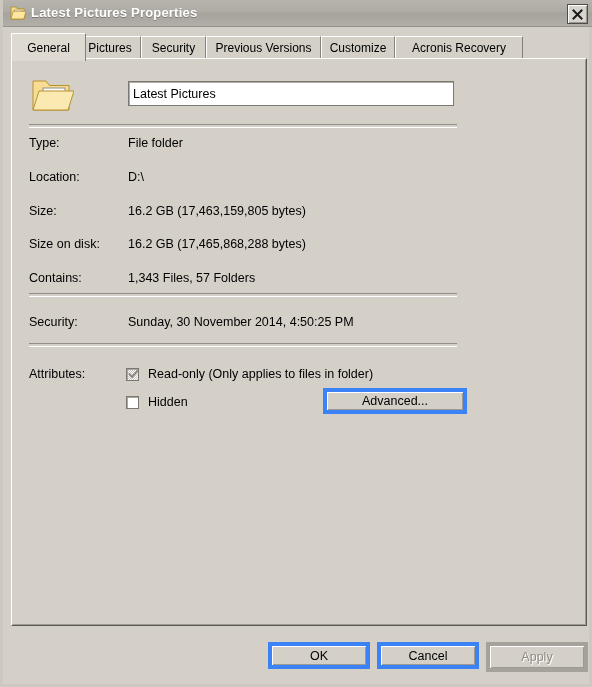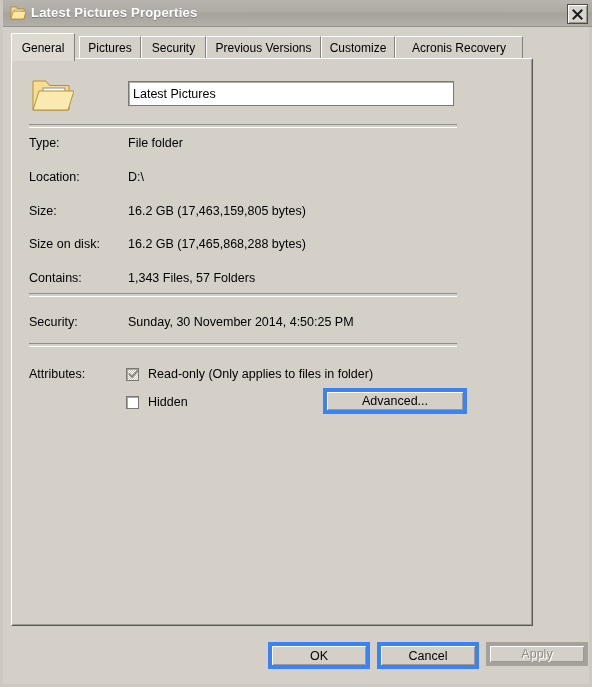--- a/index.html
+++ b/index.html
@@ -103,21 +103,21 @@
     border-top: 1px solid #ffffff;
     border-right: 1px solid #84817a;
     z-index: 5;
     font-weight: normal;
   }
 
   
   #tabpanel {
     position: absolute;
     left: 8px; top: 58px;
-    width: 522px;
+    width: 576px;
     height: 568px;
     box-sizing: border-box;
     background: #d4d0c8;
     border: 1px solid #ffffff;
     border-right-color: #5b5953;
     border-bottom-color: #5b5953;
   }
   #tabpanel-inner {
     position: absolute;
     left: 0; top: 0; right: 0; bottom: 0;
@@ -253,21 +253,21 @@
   }
 
   
   #buttonbar {
     position: absolute;
     left: 0; top: 634px;
     width: 592px; height: 53px;
   }
   #ok-button     { position: absolute; left: 265px; top: 8px; width: 102px; height: 27px; }
   #cancel-button { position: absolute; left: 374px; top: 8px; width: 102px; height: 27px; }
-  #apply-button  { position: absolute; left: 483px; top: 8px; width: 102px; height: 24px; align-items: center; }
+  #apply-button  { position: absolute; left: 483px; top: 8px; width: 102px; height: 30px; align-items: center; }
 </style>
 </head>
 <body>
 
 <div id="window">
 
   <div id="titlebar">
     <span id="title-icon">
       <svg width="16" height="16" viewBox="0 0 16 16">
         <path d="M1 2 L6 2 L7.2 3.6 L14 3.6 L14 14 L1 14 Z" fill="#f5d98a" stroke="#b08b2e" stroke-width="0.8"></path>
@@ -281,21 +281,21 @@
     <div id="close-button">
       <span>
         <svg width="11" height="11" viewBox="0 0 11 11">
           <path d="M1.5 1.5 L9.5 9.5 M9.5 1.5 L1.5 9.5" stroke="#1a1a1a" stroke-width="2" stroke-linecap="square"></path>
         </svg>
       </span>
     </div>
   </div>
 
   <div id="tabstrip">
-    <div class="tab selected" style="left: 0px; width: 64px;">
+    <div class="tab selected" style="left: 0px; width: 75px;">
         <span>General</span>
       </div>
     <div class="tab" style="left: 68px; width: 62px;">
         <span>Pictures</span>
       </div>
     <div class="tab" style="left: 130px; width: 65px;">
         <span>Security</span>
       </div>
     <div class="tab" style="left: 195px; width: 115px;">
         <span>Previous Versions</span>

